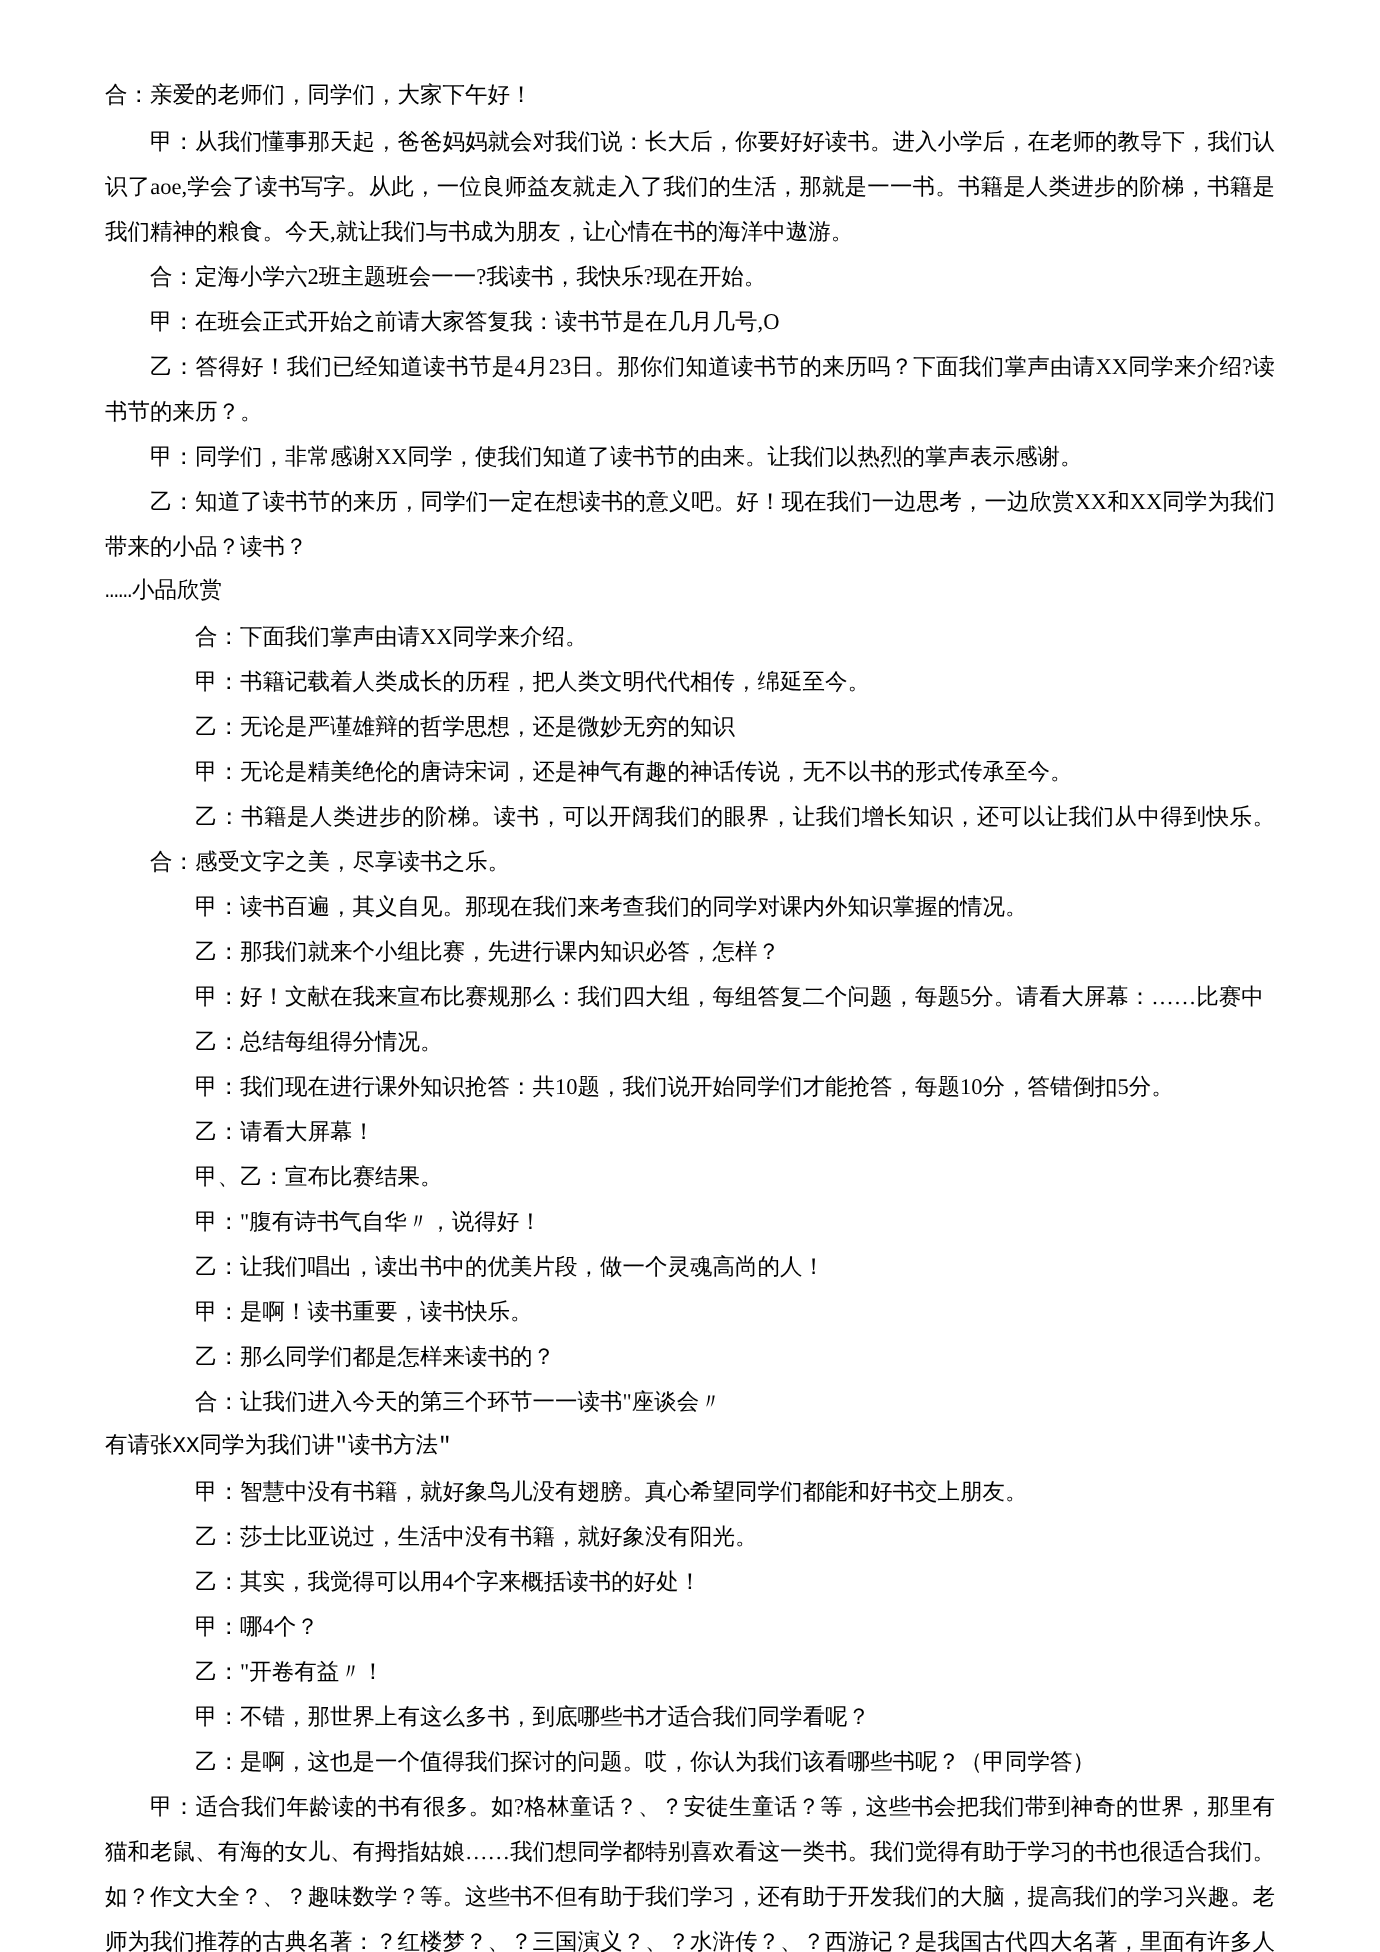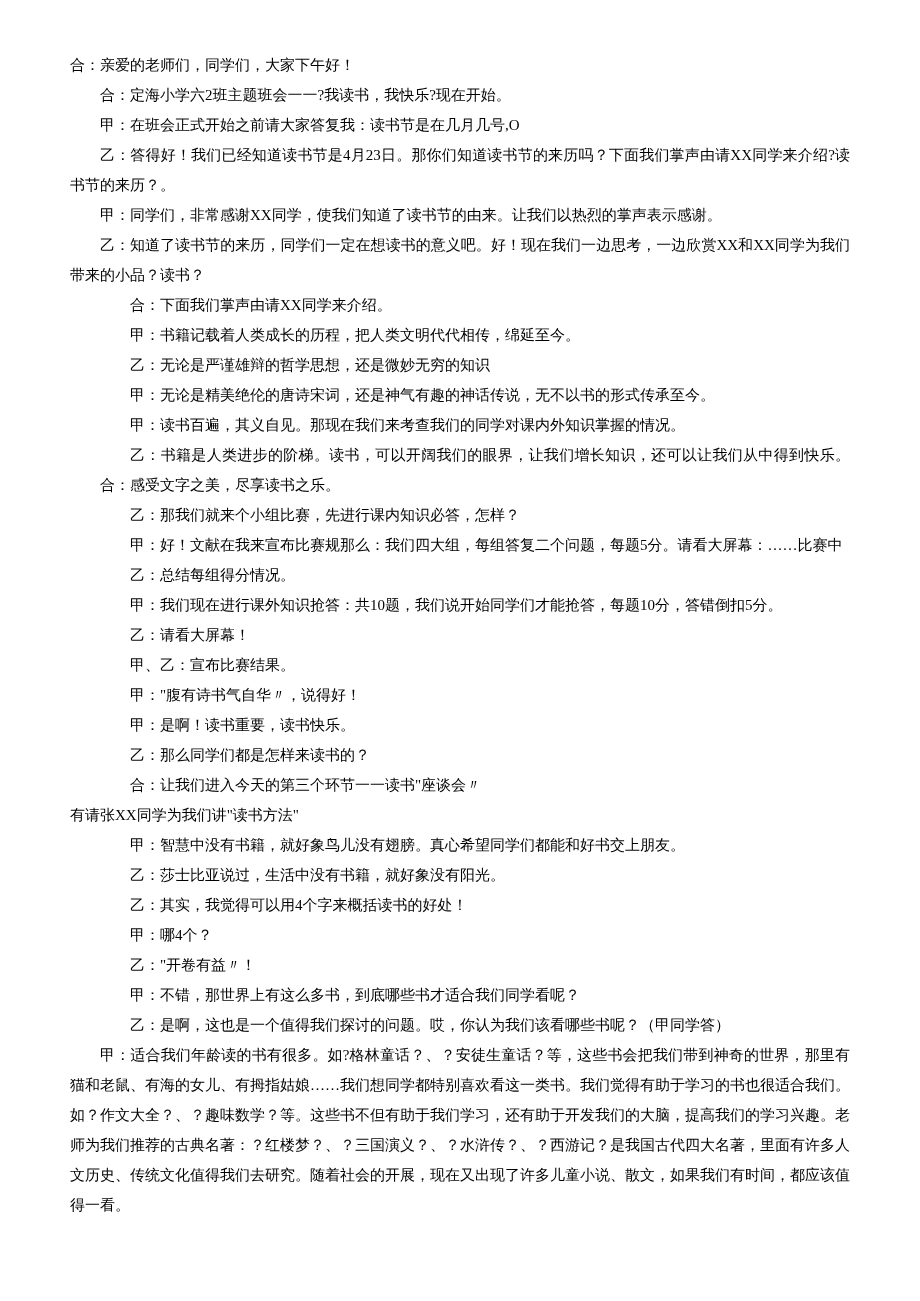--- a/index.html
+++ b/index.html
@@ -15,48 +15,52 @@
     }
     .line {
       margin: 0;
       text-align: justify;
     }
     .indent1 {
       text-indent: 2em;
     }
     .indent0 {
       text-indent: 0;
+      font-family: Liberation Mono, monospace;
     }
     .block-indent {
       padding-left: 2em;
     }
   </style>
 </head>
 <body>
 
 <div id="doc">
     <p class="line indent0">合：亲爱的老师们，同学们，大家下午好！</p>
+    <p class="line indent1">甲：从我们懂事那天起，爸爸妈妈就会对我们说：长大后，你要好好读书。进入小学后，在老师的教导下，我们认识了aoe,学会了读书写字。从此，一位良师益友就走入了我们的生活，那就是一一书。书籍是人类进步的阶梯，书籍是我们精神的粮食。今天,就让我们与书成为朋友，让心情在书的海洋中遨游。</p>
     <p class="line indent1">合：定海小学六2班主题班会一一?我读书，我快乐?现在开始。</p>
     <p class="line indent1">甲：在班会正式开始之前请大家答复我：读书节是在几月几号,O</p>
     <p class="line indent1">乙：答得好！我们已经知道读书节是4月23日。那你们知道读书节的来历吗？下面我们掌声由请XX同学来介绍?读书节的来历？。</p>
     <p class="line indent1">甲：同学们，非常感谢XX同学，使我们知道了读书节的由来。让我们以热烈的掌声表示感谢。</p>
     <p class="line indent1">乙：知道了读书节的来历，同学们一定在想读书的意义吧。好！现在我们一边思考，一边欣赏XX和XX同学为我们带来的小品？读书？</p>
+    <p class="line indent0">……小品欣赏</p>
     <p class="line indent1 block-indent">合：下面我们掌声由请XX同学来介绍。</p>
     <p class="line indent1 block-indent">甲：书籍记载着人类成长的历程，把人类文明代代相传，绵延至今。</p>
     <p class="line indent1 block-indent">乙：无论是严谨雄辩的哲学思想，还是微妙无穷的知识</p>
     <p class="line indent1 block-indent">甲：无论是精美绝伦的唐诗宋词，还是神气有趣的神话传说，无不以书的形式传承至今。</p>
+    <p class="line indent1 block-indent">乙：书籍是人类进步的阶梯。读书，可以开阔我们的眼界，让我们增长知识，还可以让我们从中得到快乐。合：感受文字之美，尽享读书之乐。</p>
     <p class="line indent1 block-indent">甲：读书百遍，其义自见。那现在我们来考查我们的同学对课内外知识掌握的情况。</p>
-    <p class="line indent1 block-indent">乙：书籍是人类进步的阶梯。读书，可以开阔我们的眼界，让我们增长知识，还可以让我们从中得到快乐。合：感受文字之美，尽享读书之乐。</p>
     <p class="line indent1 block-indent">乙：那我们就来个小组比赛，先进行课内知识必答，怎样？</p>
     <p class="line indent1 block-indent">甲：好！文献在我来宣布比赛规那么：我们四大组，每组答复二个问题，每题5分。请看大屏幕：……比赛中</p>
     <p class="line indent1 block-indent">乙：总结每组得分情况。</p>
     <p class="line indent1 block-indent">甲：我们现在进行课外知识抢答：共10题，我们说开始同学们才能抢答，每题10分，答错倒扣5分。</p>
     <p class="line indent1 block-indent">乙：请看大屏幕！</p>
     <p class="line indent1 block-indent">甲、乙：宣布比赛结果。</p>
     <p class="line indent1 block-indent">甲："腹有诗书气自华〃，说得好！</p>
+    <p class="line indent1 block-indent">乙：让我们唱出，读出书中的优美片段，做一个灵魂高尚的人！</p>
     <p class="line indent1 block-indent">甲：是啊！读书重要，读书快乐。</p>
     <p class="line indent1 block-indent">乙：那么同学们都是怎样来读书的？</p>
     <p class="line indent1 block-indent">合：让我们进入今天的第三个环节一一读书"座谈会〃</p>
     <p class="line indent0">有请张XX同学为我们讲"读书方法"</p>
     <p class="line indent1 block-indent">甲：智慧中没有书籍，就好象鸟儿没有翅膀。真心希望同学们都能和好书交上朋友。</p>
     <p class="line indent1 block-indent">乙：莎士比亚说过，生活中没有书籍，就好象没有阳光。</p>
     <p class="line indent1 block-indent">乙：其实，我觉得可以用4个字来概括读书的好处！</p>
     <p class="line indent1 block-indent">甲：哪4个？</p>
     <p class="line indent1 block-indent">乙："开卷有益〃！</p>
     <p class="line indent1 block-indent">甲：不错，那世界上有这么多书，到底哪些书才适合我们同学看呢？</p>

